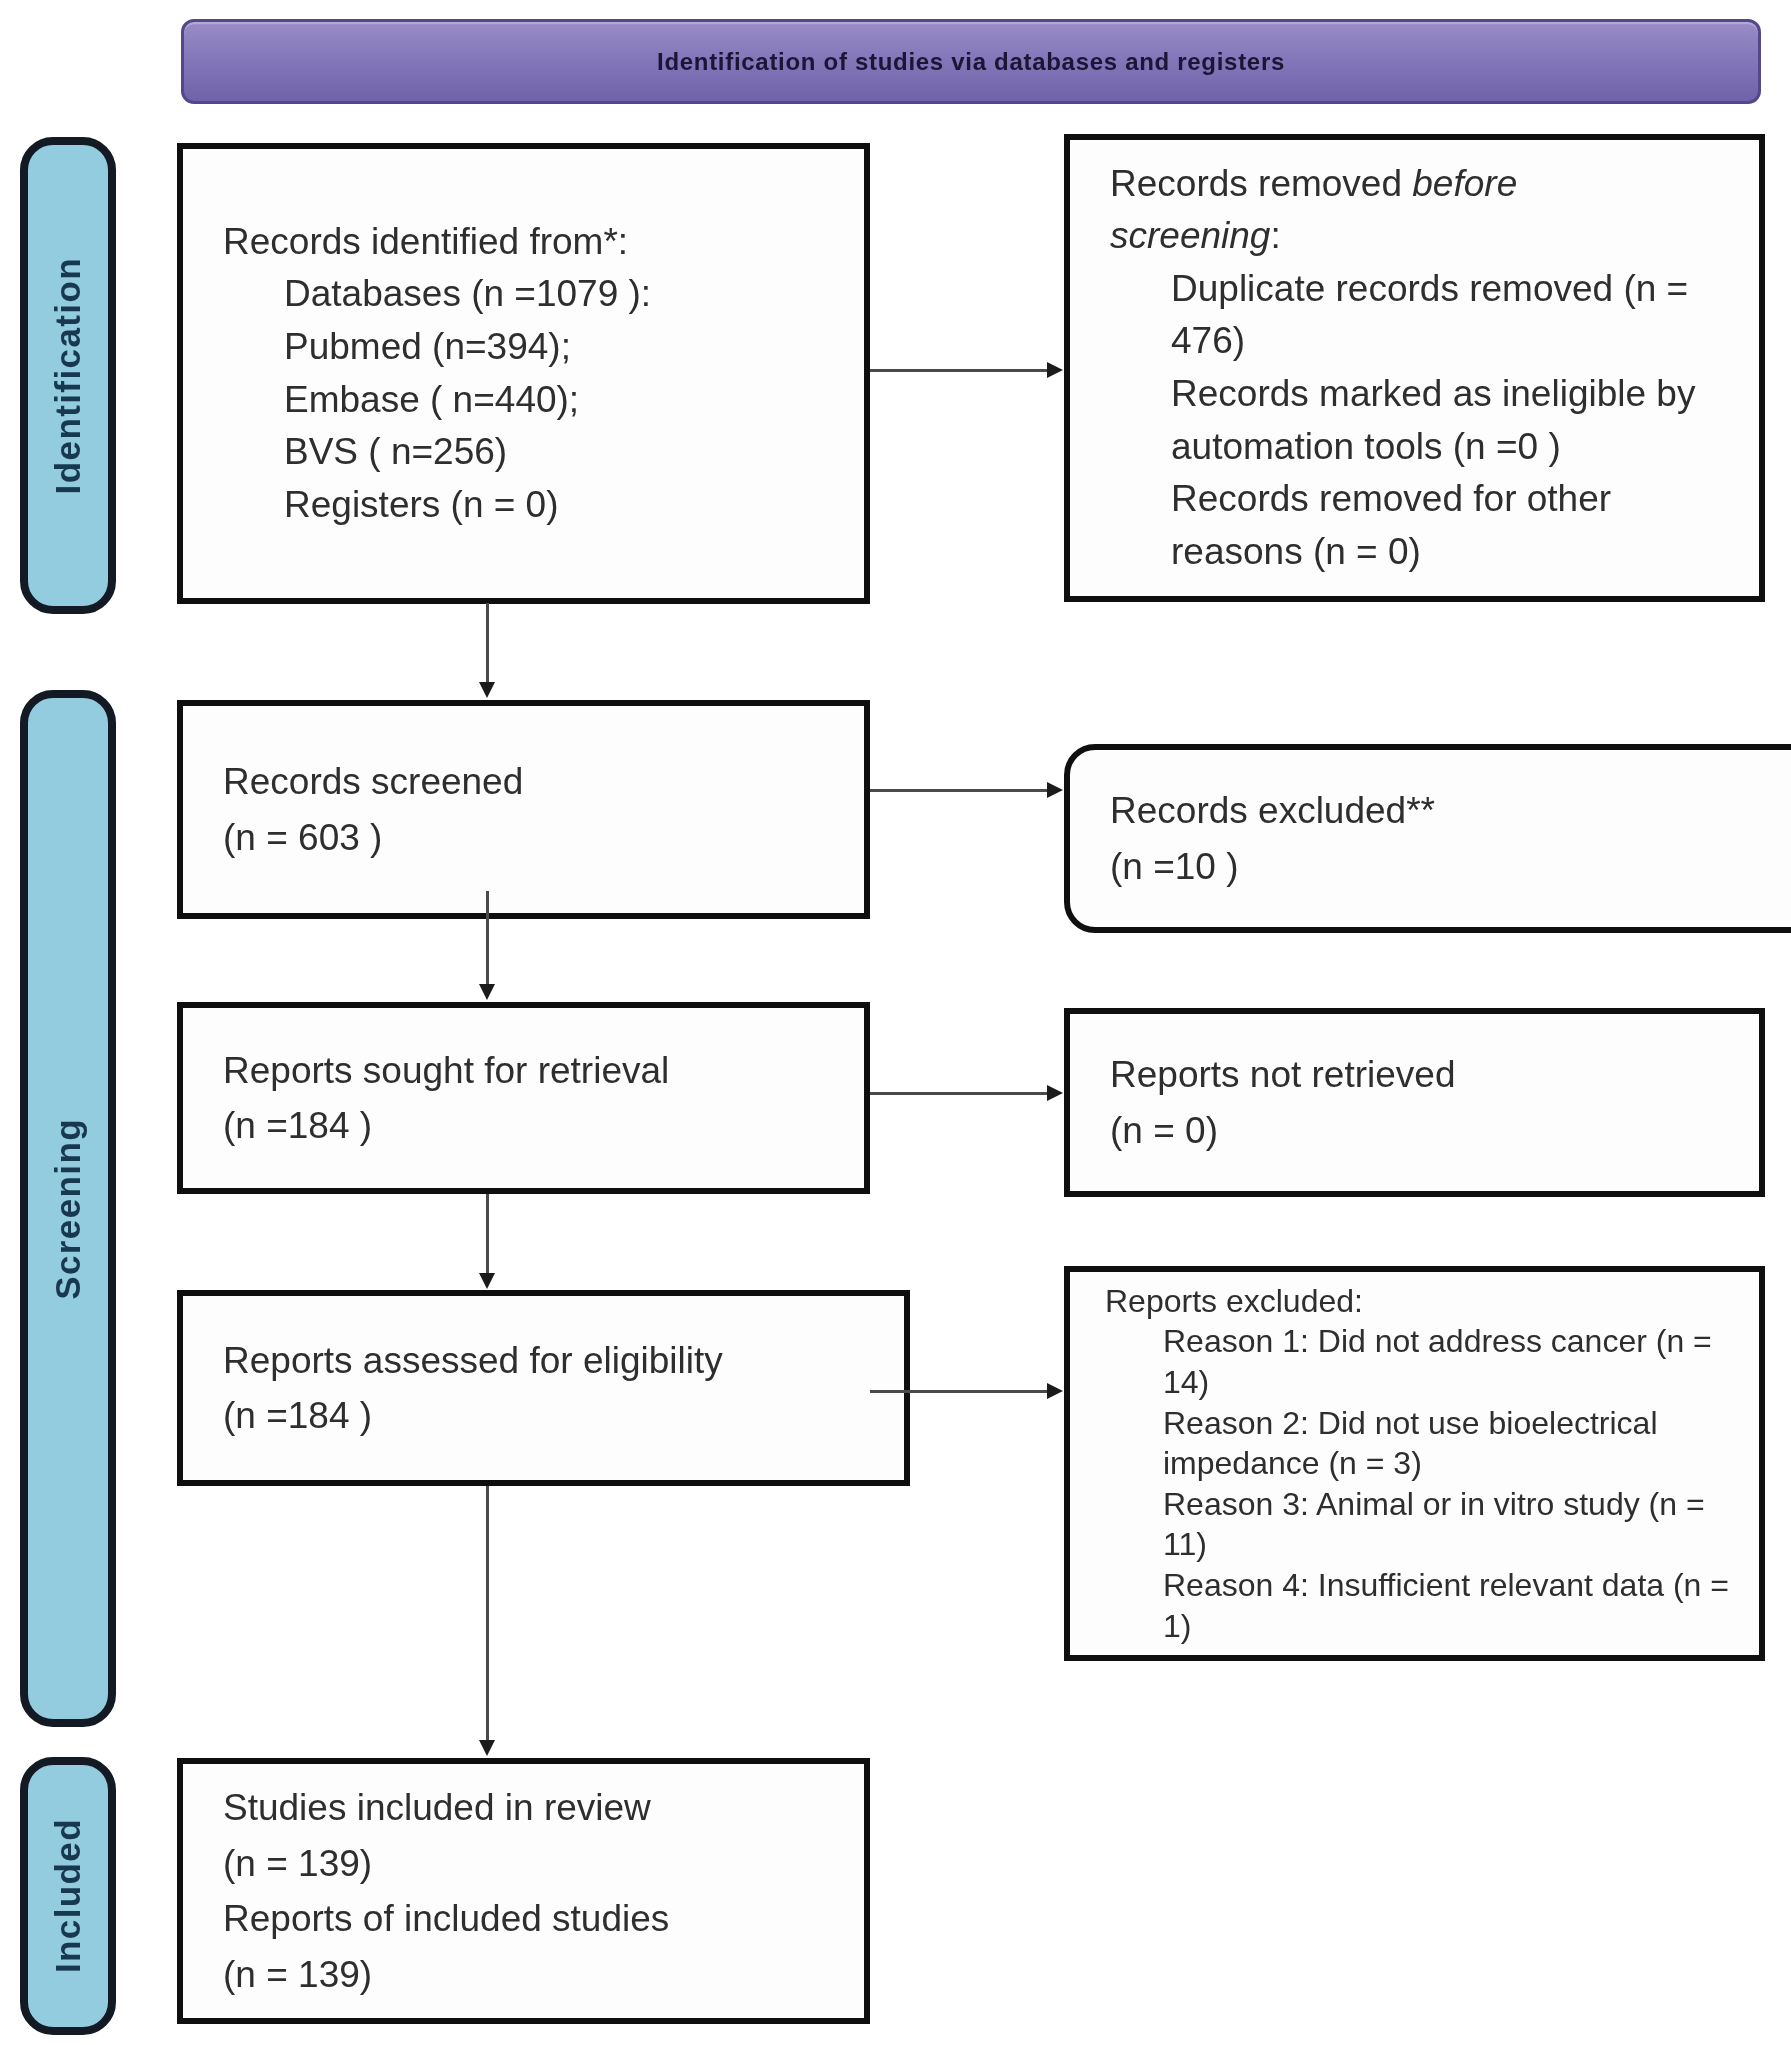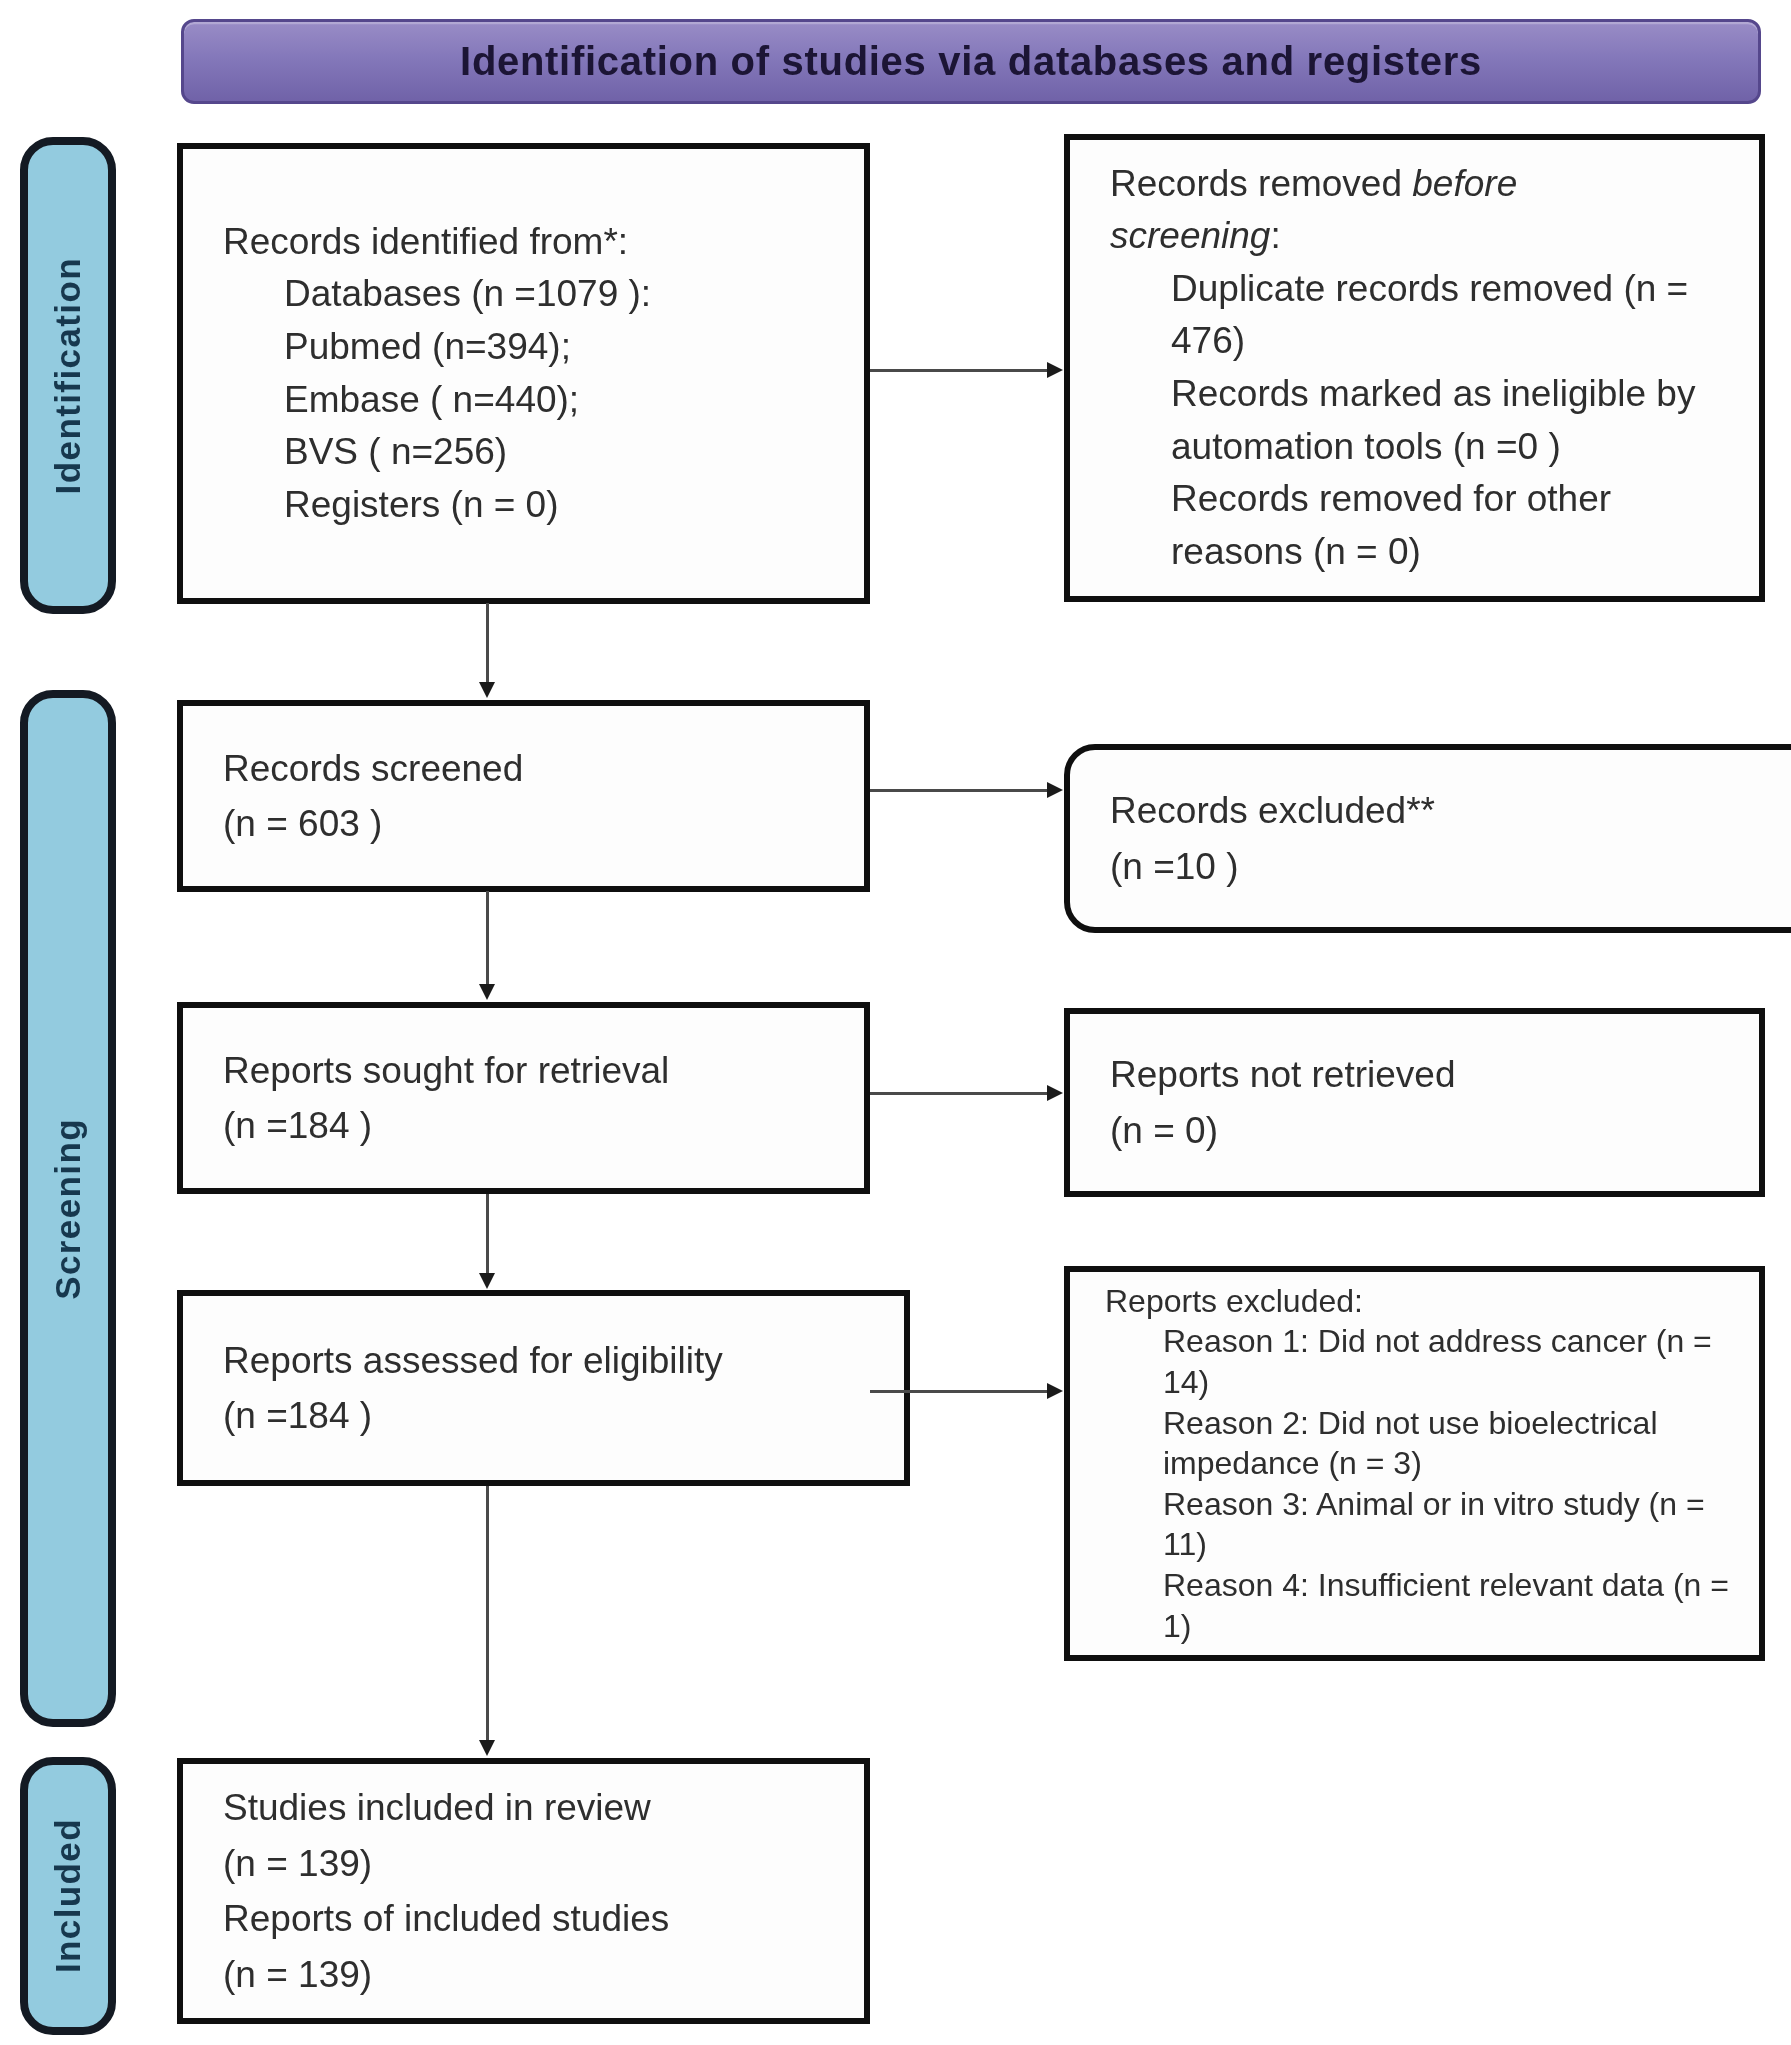--- a/index.html
+++ b/index.html
@@ -11,21 +11,21 @@
     color:#2e2e2e;
   }
   
   .banner{
     position:absolute;left:181px;top:19px;width:1580px;height:85px;
     box-sizing:border-box;
     background:linear-gradient(180deg,#998cc6 0%,#8478ba 45%,#7062a8 100%);
     border:3.6px solid #55478c;border-radius:13px;
     box-shadow:inset 0 2.2px 0 rgba(255,255,255,.25);
     display:flex;align-items:center;justify-content:center;
-    font-weight:bold;font-size:40px;color:#1c1535;letter-spacing:0.7px;
+    font-weight:bold;font-size:24px;color:#1c1535;letter-spacing:0.7px;
   }
   
   .ribbon{
     position:absolute;left:20px;width:96px;box-sizing:border-box;
     background:#93cbdf;border:8px solid #141a23;border-radius:33px;
     display:flex;align-items:center;justify-content:center;
   }
   .vtext{
     writing-mode:vertical-rl;transform:rotate(180deg);
     font-weight:bold;font-size:35px;color:#17384e;letter-spacing:1.4px;
@@ -37,21 +37,21 @@
   .box{
     position:absolute;box-sizing:border-box;
     background:#fdfdfd;border:6.5px solid #0f0f0f;
     display:flex;flex-direction:column;justify-content:center;
     padding:13px 18px 13px 40px;
     font-size:37px;line-height:1.5;color:#2e2e2e;
   }
   .box .ind{padding-left:61px;}
   .b-identified{left:177px;top:143px;width:693px;height:461px;line-height:1.42;}
   .b-removed{left:1064px;top:134px;width:701px;height:468px;line-height:1.42;padding-right:28px;}
-  .b-screened{left:177px;top:700px;width:693px;height:192px;}
+  .b-screened{left:177px;top:700px;width:693px;height:219px;}
   .b-excluded{left:1064px;top:744px;width:765px;height:189px;border-radius:31px;}
   .b-sought{left:177px;top:1002px;width:693px;height:192px;}
   .b-notretrieved{left:1064px;top:1008px;width:701px;height:189px;}
   .b-assessed{left:177px;top:1290px;width:733px;height:196px;}
   .b-reportsexcl{left:1064px;top:1266px;width:701px;height:395px;font-size:32px;line-height:1.27;padding:13px 11.5px 13px 35px;}
   .b-reportsexcl .ind{padding-left:58px;}
   .b-included{left:177px;top:1758px;width:693px;height:266px;}
   
   .varrow{position:absolute;width:2.9px;background:#4a4a4a;}
   .varrow::after{

